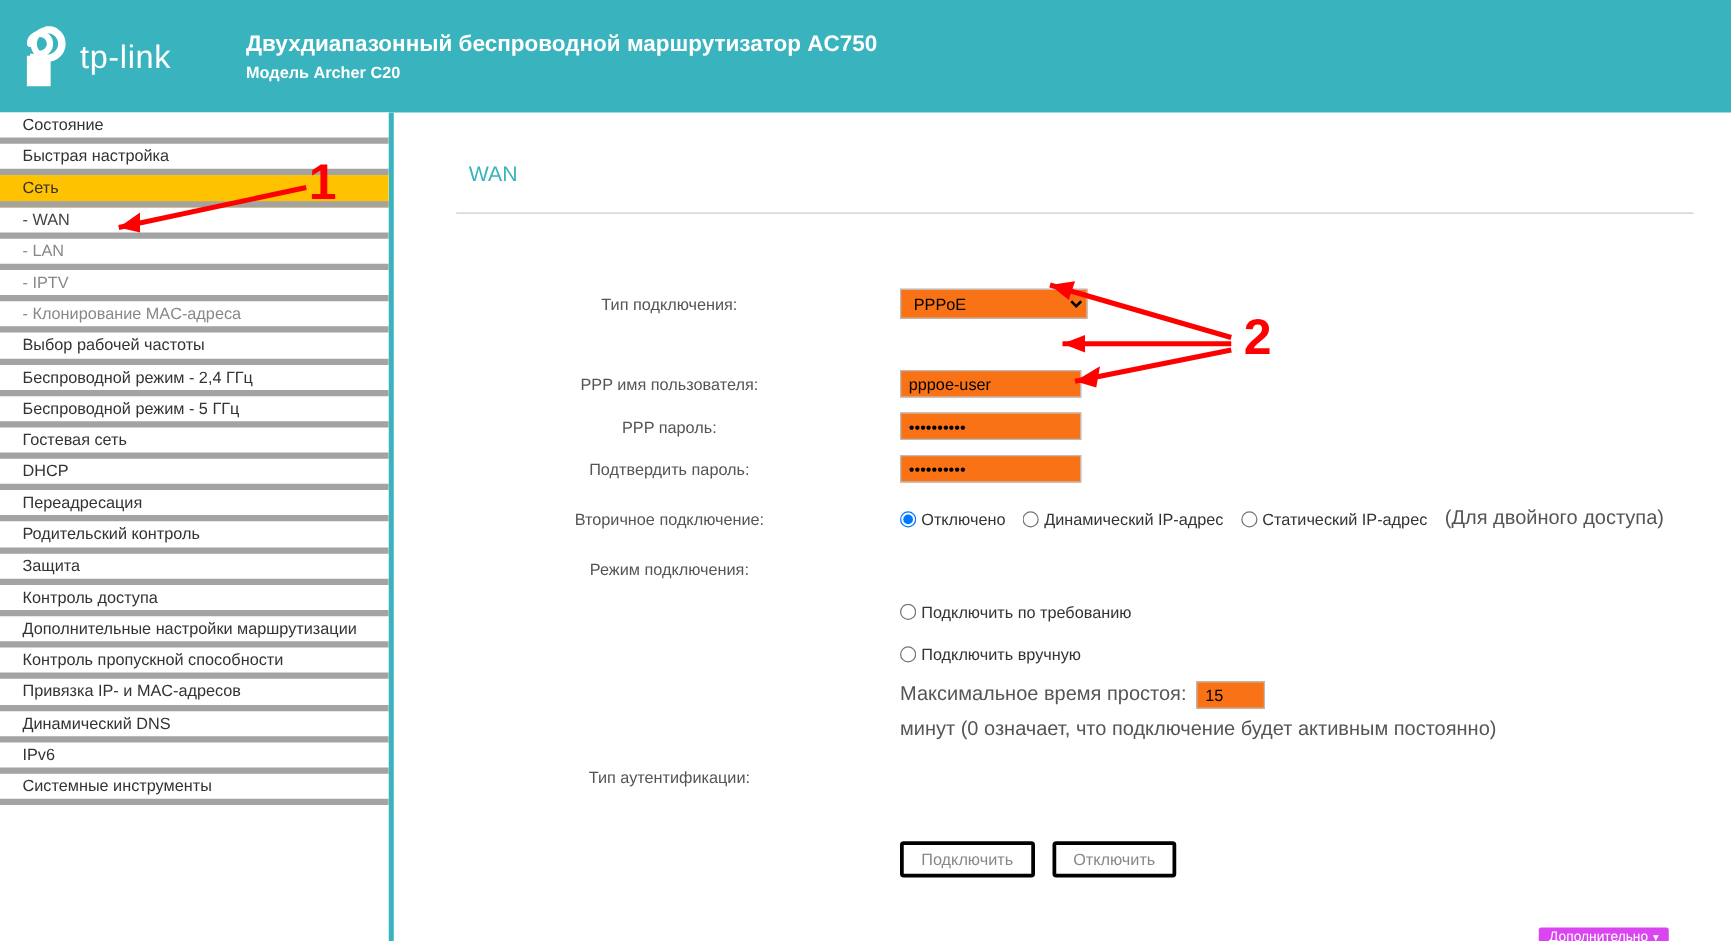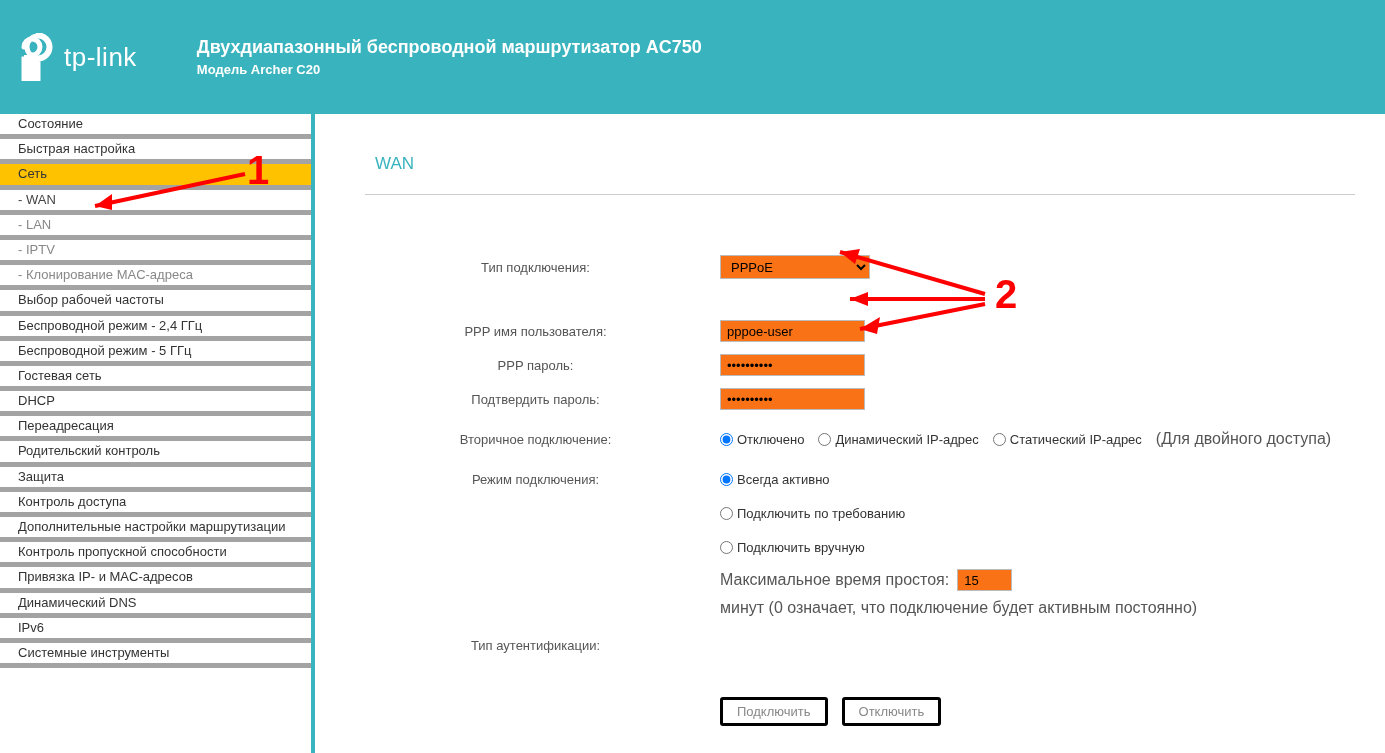--- a/index.html
+++ b/index.html
@@ -9,21 +9,21 @@
     color: #333;
     background: #fff;
     width: 1385px;
     height: 753px;
     overflow: hidden;
     position: relative;
   }
   .header {
     background: #39b3bd;
     color: #fff;
-    height: 114px;
+    height: 90px;
     display: flex;
     align-items: center;
     padding-left: 20px;
     position: relative;
   }
   .logo-wrap {
     display: flex;
     align-items: center;
     gap: 8px;
     margin-right: 60px;
@@ -302,26 +302,20 @@
           <span>Статический IP-адрес</span>
         </label>
         <span class="note">(Для двойного доступа)</span>
       </div>
     </div>
 
     <div class="spacer-sm"></div>
 
     <div class="form-row">
       <div class="form-label">Режим подключения:</div>
-      <div class="form-control">
-        <label class="radio-item">
-          <input type="radio" name="mode" checked="" style="">
-          <span>Всегда активно</span>
-        </label>
-      </div>
     </div>
     <div class="form-row">
       <div class="form-label"></div>
       <div class="form-control">
         <label class="radio-item">
           <input type="radio" name="mode" style="">
           <span>Подключить по требованию</span>
         </label>
       </div>
     </div>

